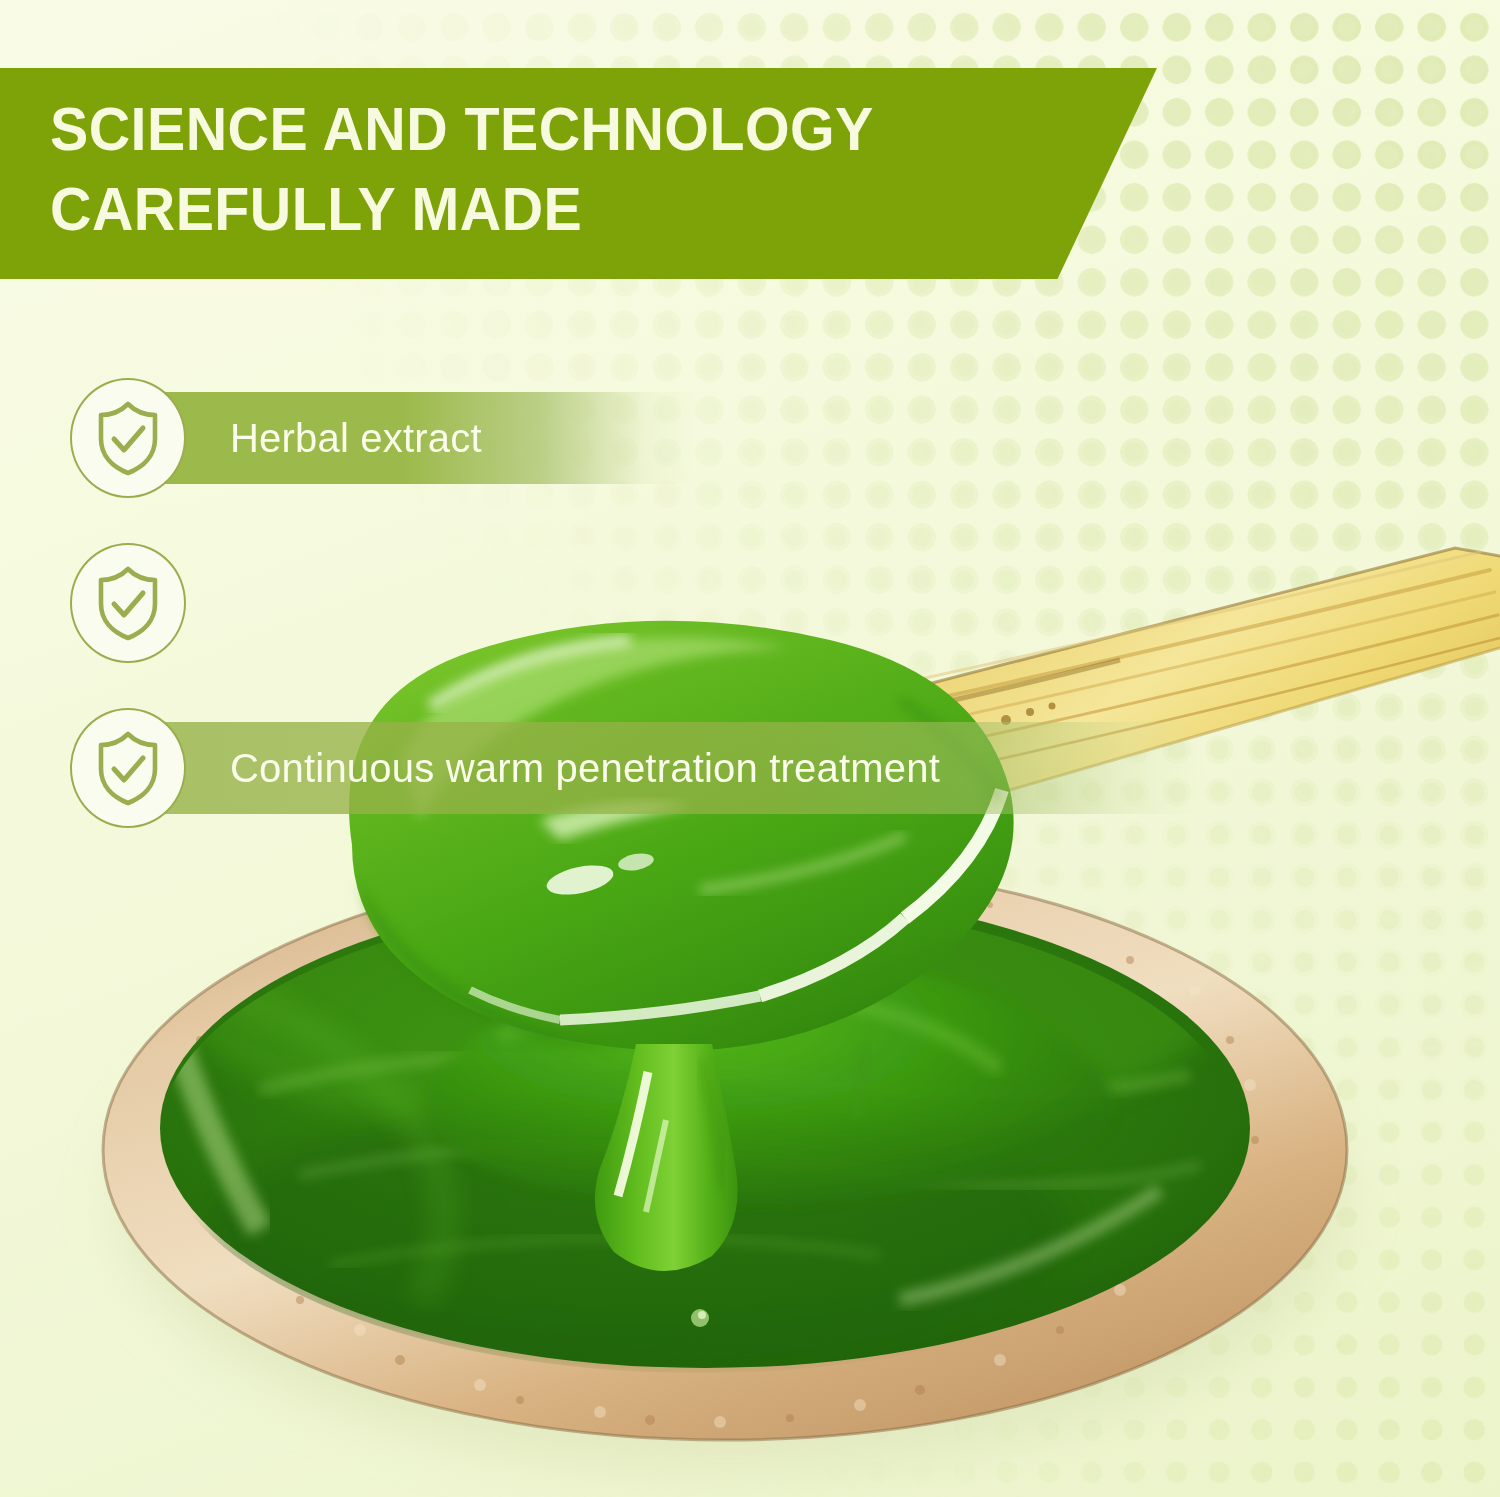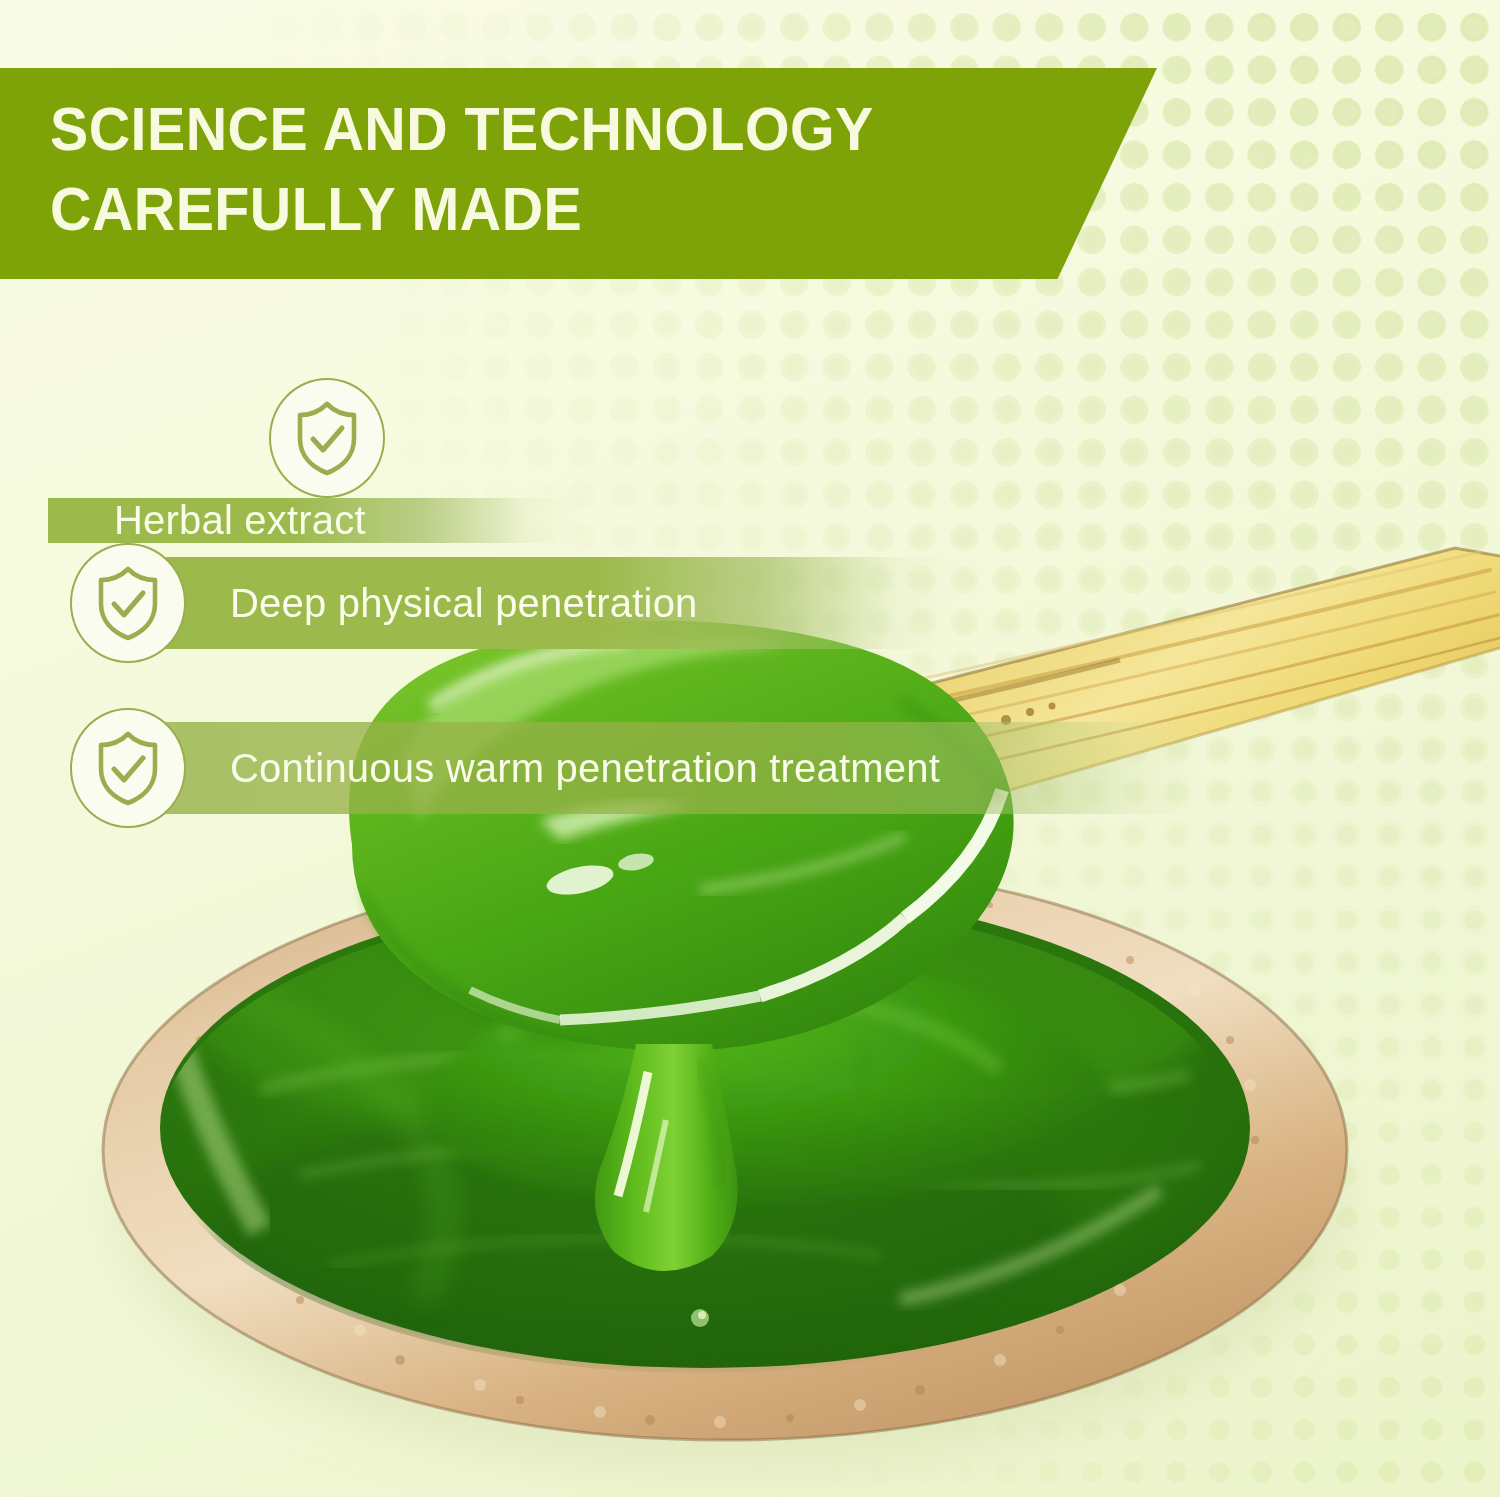--- a/index.html
+++ b/index.html
@@ -90,21 +90,21 @@
     left: 0;
     top: 0;
     z-index: 8;
   }
   .feature-row {
     position: absolute;
     display: flex;
     align-items: center;
     height: 120px;
   }
-  .feature-row.r1 { left: 70px; top: 378px; flex-direction: column; }
+  .feature-row.r1 { left: 70px; top: 378px; }
   .feature-row.r2 { left: 70px; top: 543px; }
   .feature-row.r3 { left: 70px; top: 708px; }
 
   .icon-badge {
     position: relative;
     z-index: 3;
     width: 116px;
     height: 120px;
     border-radius: 50%;
     background: #fbfcf0;
@@ -339,23 +339,20 @@
       </div>
     </div>
 
     <div class="feature-row r2">
       <div class="icon-badge">
         <svg width="70" height="78" viewBox="0 0 70 78">
           <path d="M35 5 C27 13 16 16 8 16 L8 40 C8 57 20 68 35 74 C50 68 62 57 62 40 L62 16 C54 16 43 13 35 5 Z" fill="none" stroke="#9aae4f" stroke-width="4.6" stroke-linejoin="round"></path>
           <path d="M21 40 L31 51 L50 29" fill="none" stroke="#9aae4f" stroke-width="5" stroke-linecap="round" stroke-linejoin="round"></path>
         </svg>
       </div>
-      <div class="pill p2">
-        <span>Deep physical penetration</span>
-      </div>
     </div>
 
     <div class="feature-row r3">
       <div class="icon-badge">
         <svg width="70" height="78" viewBox="0 0 70 78">
           <path d="M35 5 C27 13 16 16 8 16 L8 40 C8 57 20 68 35 74 C50 68 62 57 62 40 L62 16 C54 16 43 13 35 5 Z" fill="none" stroke="#9aae4f" stroke-width="4.6" stroke-linejoin="round"></path>
           <path d="M21 40 L31 51 L50 29" fill="none" stroke="#9aae4f" stroke-width="5" stroke-linecap="round" stroke-linejoin="round"></path>
         </svg>
       </div>
       <div class="pill p3">

